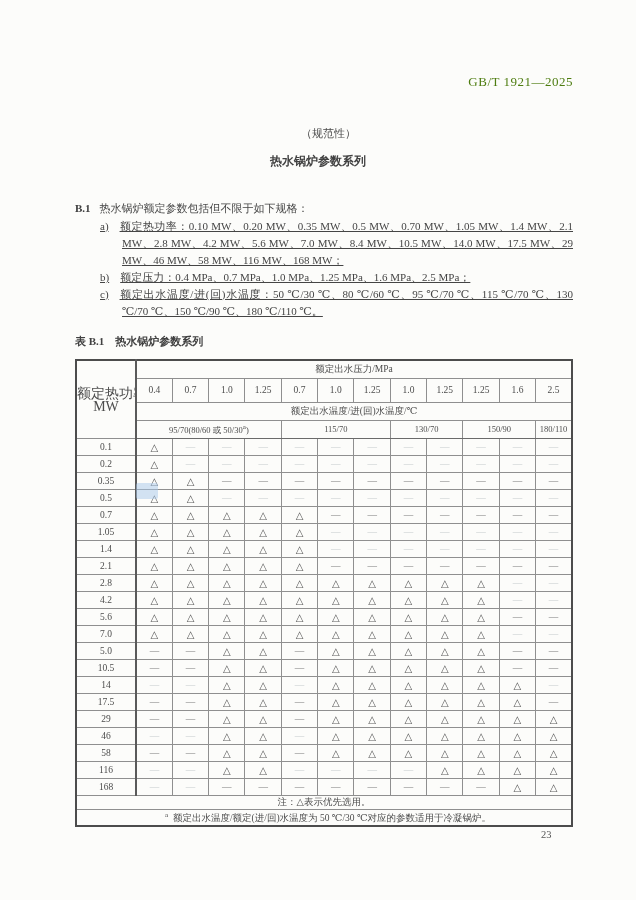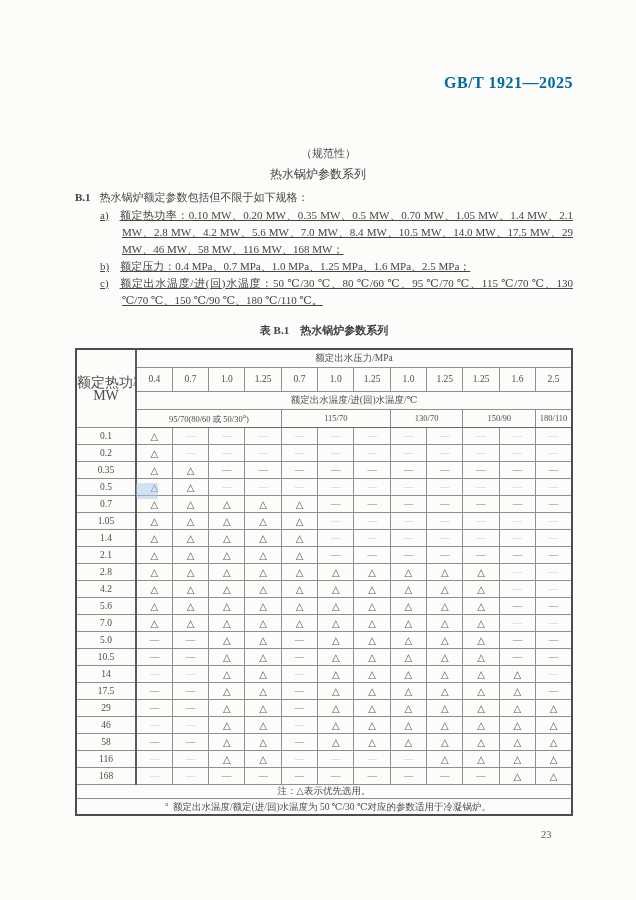--- a/index.html
+++ b/index.html
@@ -8,35 +8,35 @@
     position:relative;
     width:636px; height:900px;
     margin:0 auto;
     background:#fcfcfa;
     font-family:"Liberation Serif","DejaVu Serif",serif;
     color:#3c3c3c;
     overflow:hidden;
   }
   .doc-number {
     position:absolute; top:74px; right:63px;
-    font-size:16px; font-weight:bold; letter-spacing:.5px; color:#0369a1;
+    font-size:13px; font-weight:normal; letter-spacing:.5px; color:#4d7c0f;
   }
   .appendix { position:absolute; top:126px; left:0; width:100%; text-align:center; }
   .appendix .t1 { font-size:13.5px; font-weight:bold; color:#414141; }
-  .appendix .t2 { font-size:11px; margin-top:20px; color:#4a4a4a;padding-left:21px; }
-  .appendix .t3 { font-size:12px; font-weight:normal; margin-top:5px; color:#414141; }
-
-  .content { position:absolute; top:189px; left:75px; width:498px; font-size:11px; line-height:17px; color:#454545; }
+  .appendix .t2 { font-size:11px; margin-top:0; color:#4a4a4a;padding-left:21px; }
+  .appendix .t3 { font-size:12px; font-weight:bold; margin-top:12px; color:#414141; }
+
+  .content { position:absolute; top:200px; left:75px; width:498px; font-size:11px; line-height:17px; color:#454545; }
   .clause { margin:0 0 1px 0; text-align:justify; }
   .clause-label { font-weight:bold; margin-right:9px; color:#3d3d3d; }
   .item { margin:0; padding-left:47px; text-indent:-22px; text-align:justify;text-decoration:underline; }
   .item-label { margin-right:11px; }
   .clause.b2 { margin-top:1px; }
 
-  .table-caption { margin:13px 0 9px 0; text-align:center; font-size:11px; font-weight:bold; color:#414141; }
+  .table-caption { margin:13px 0 9px 0; font-size:11px; font-weight:bold; color:#414141; }
 
   table.param {
     width:498px; border-collapse:collapse; table-layout:fixed;
     font-size:9.5px; color:#4c4c4c; background:transparent;
   }
   table.param th, table.param td {
     border:1px solid #8f8f8f; padding:0; text-align:center;
     font-weight:normal; line-height:1.1; overflow:hidden; white-space:nowrap;
   }
   table.param { border:2px solid #4c4c4c; }

